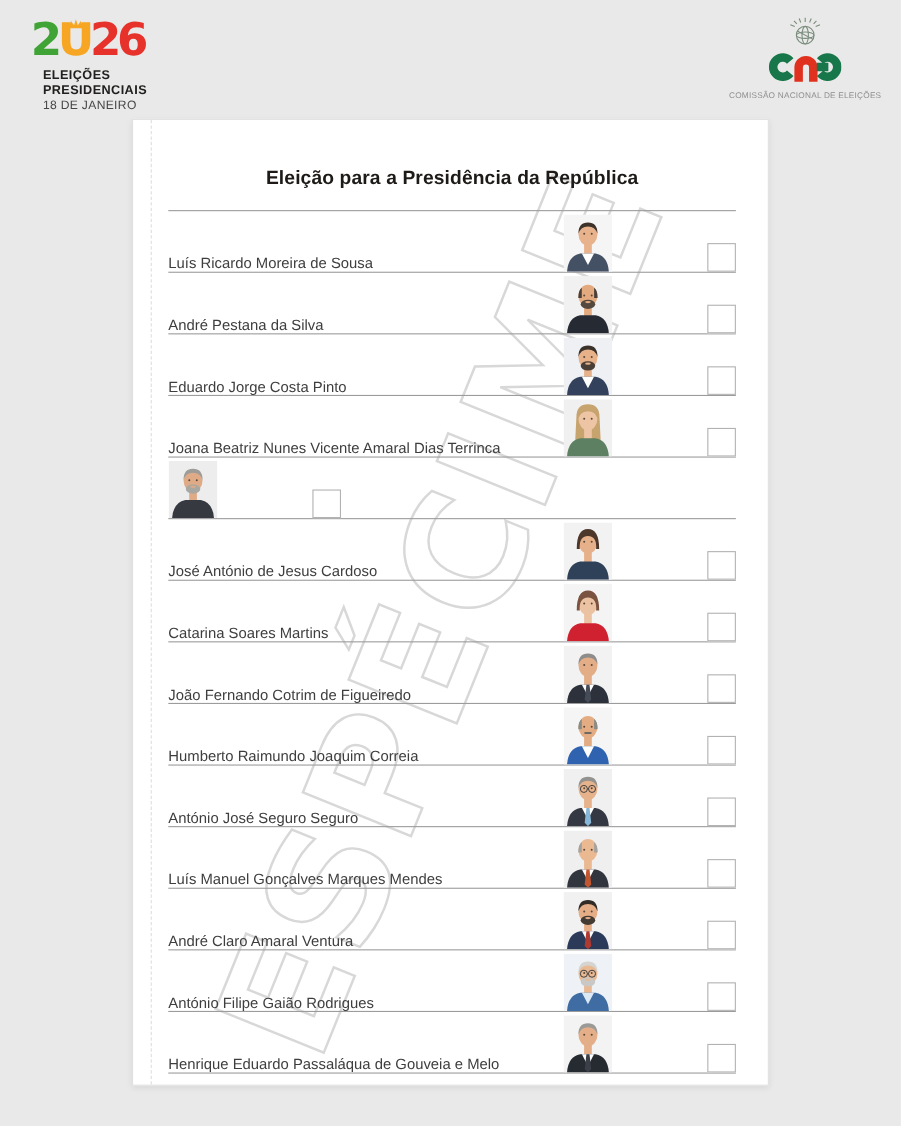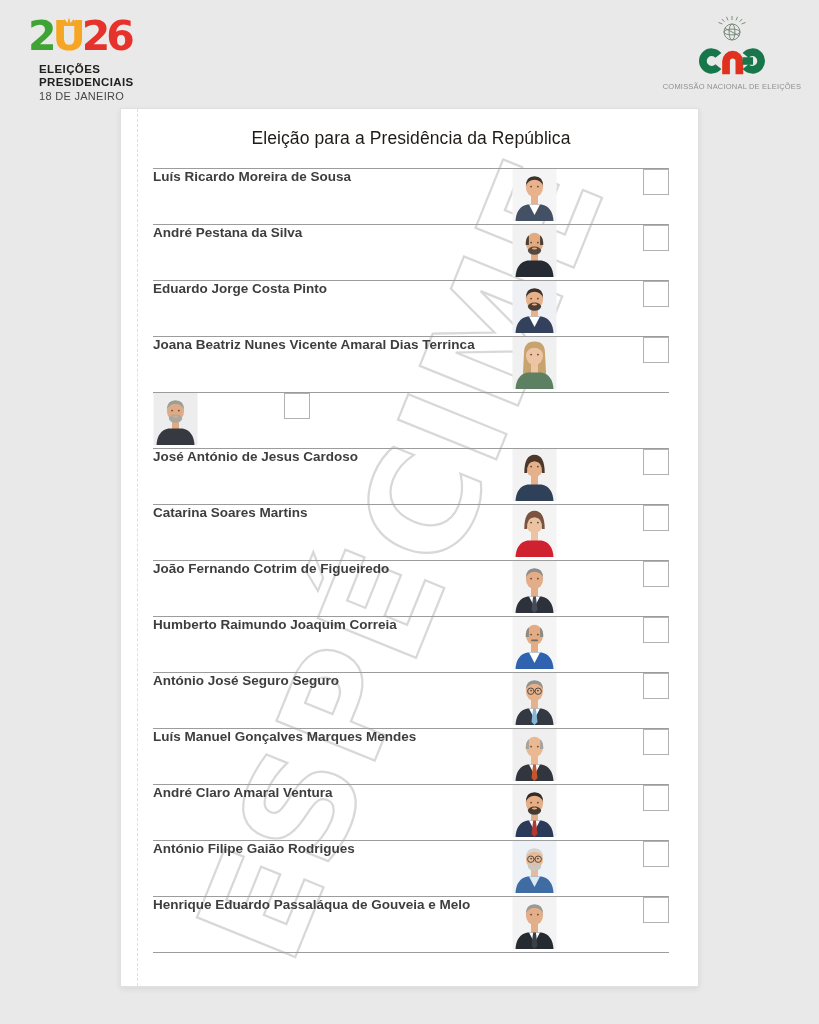--- a/index.html
+++ b/index.html
@@ -31,24 +31,24 @@
     box-shadow:0 2px 6px rgba(0,0,0,.08);
   }
   .sheet-edge{position:absolute;left:16px;top:0;bottom:0;border-left:1px dashed #dedede;}
   .watermark-svg{position:absolute;left:0;top:0;width:100%;height:100%;z-index:0;}
   .watermark-svg text{
     font-family:"DejaVu Sans",sans-serif;font-weight:bold;letter-spacing:4px;
   }
   .sheet-content{position:absolute;left:0;top:0;right:0;bottom:0;z-index:1;padding:0 29px 0 32px;box-sizing:border-box;}
   .ballot-title{
     height:59px;display:flex;align-items:center;justify-content:center;
-    font-weight:normal;font-size:17.5px;color:#1d1a17;letter-spacing:.1px;
+    font-weight:bold;font-size:17.5px;color:#1d1a17;letter-spacing:.1px;margin-top:23px;
   }
   .rows{border-top:1.5px solid #9c9c9c;}
-  .row{height:55px;border-bottom:1.5px solid #9c9c9c;display:flex;align-items:flex-start;font-weight:bold;}
+  .row{height:55px;border-bottom:1.5px solid #9c9c9c;display:flex;align-items:flex-end;}
   .name{flex:1;font-size:13.5px;color:#3e3e3e;padding-right:8px;}
   .photo{width:45px;height:52px;flex:none;}
   .photo svg{display:block;}
   .checkbox{
     width:24px;height:24px;flex:none;margin-left:86px;
     border:1.5px solid #b2b2b2;background:#ffffff;
   }
 </style>
 </head>
 <body>

